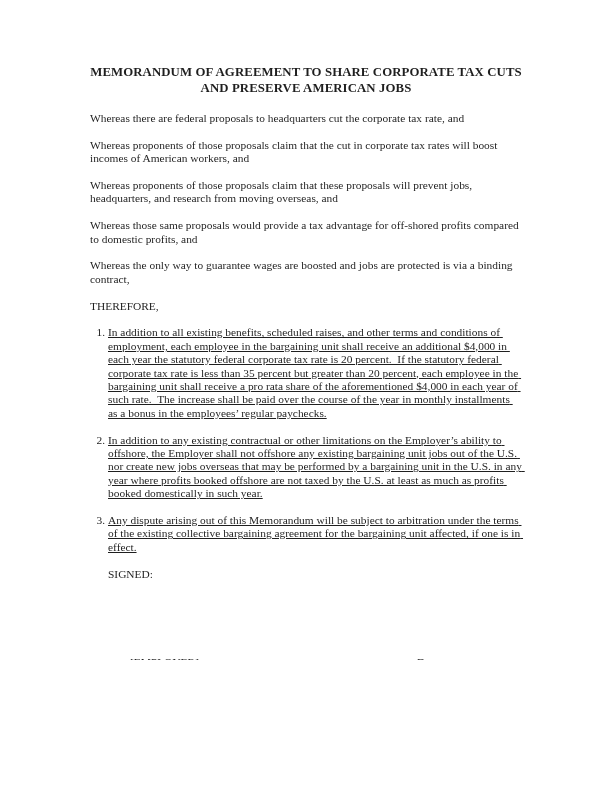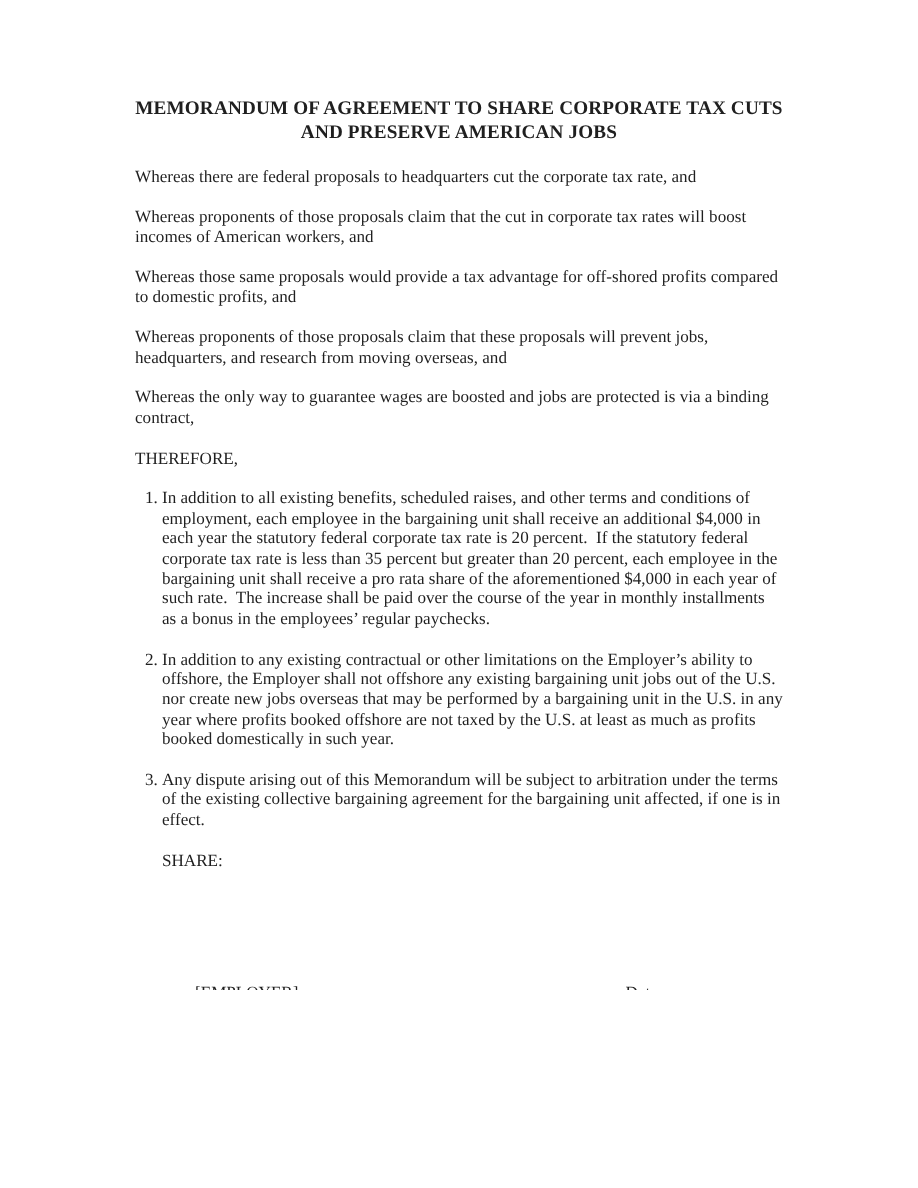--- a/index.html
+++ b/index.html
@@ -40,20 +40,21 @@
     margin: 13.4px 0 0 0;
     padding: 0 0 0 18px;
     font-size: 11.4px;
     line-height: 13.4px;
   }
   ol.terms li {
     margin: 0 0 13.4px 0;
     padding-left: 0;
     white-space: pre-wrap;
     max-width: 418px;
+    text-decoration: underline;
   }
   .signed {
     font-size: 11.4px;
     line-height: 13.4px;
     margin: 13.4px 0 0 18px;
   }
   .sig-row {
     display: flex;
     align-items: baseline;
     font-size: 11.4px;
@@ -79,34 +80,34 @@
 </style>
 </head>
 <body>
 
 <div class="page">
 
   <h1 class="doc-title">MEMORANDUM OF AGREEMENT TO SHARE CORPORATE TAX CUTS AND PRESERVE AMERICAN JOBS</h1>
 
   <p class="para">Whereas there are federal proposals to headquarters cut the corporate tax rate, and</p>
   <p class="para">Whereas proponents of those proposals claim that the cut in corporate tax rates will boost incomes of American workers, and</p>
+  <p class="para">Whereas proponents of those proposals claim that these proposals will prevent jobs, headquarters, and research from moving overseas, and</p>
   <p class="para">Whereas those same proposals would provide a tax advantage for off-shored profits compared to domestic profits, and</p>
-  <p class="para">Whereas proponents of those proposals claim that these proposals will prevent jobs, headquarters, and research from moving overseas, and</p>
   <p class="para">Whereas the only way to guarantee wages are boosted and jobs are protected is via a binding contract,</p>
 
   <p class="therefore">THEREFORE,</p>
 
 
   <ol class="terms">
     <li>In addition to all existing benefits, scheduled raises, and other terms and conditions of employment, each employee in the bargaining unit shall receive an additional $4,000 in each year the statutory federal corporate tax rate is 20 percent.  If the statutory federal corporate tax rate is less than 35 percent but greater than 20 percent, each employee in the bargaining unit shall receive a pro rata share of the aforementioned $4,000 in each year of such rate.  The increase shall be paid over the course of the year in monthly installments as a bonus in the employees’ regular paychecks.</li>
     <li>In addition to any existing contractual or other limitations on the Employer’s ability to offshore, the Employer shall not offshore any existing bargaining unit jobs out of the U.S. nor create new jobs overseas that may be performed by a bargaining unit in the U.S. in any year where profits booked offshore are not taxed by the U.S. at least as much as profits booked domestically in such year.</li>
     <li>Any dispute arising out of this Memorandum will be subject to arbitration under the terms of the existing collective bargaining agreement for the bargaining unit affected, if one is in effect.</li>
   </ol>
 
-  <p class="signed">SHARE:</p>
+  <p class="signed">SIGNED:</p>
 
   <div class="sig-row first">
     <span class="sig-party-label">[EMPLOYER]:</span>
     <span class="sig-line"></span>
     <span class="date-label">Date:</span>
     <span class="date-line"></span>
   </div>
 
   <div class="sig-row second">
     <span class="sig-party-label">CWA:</span>

